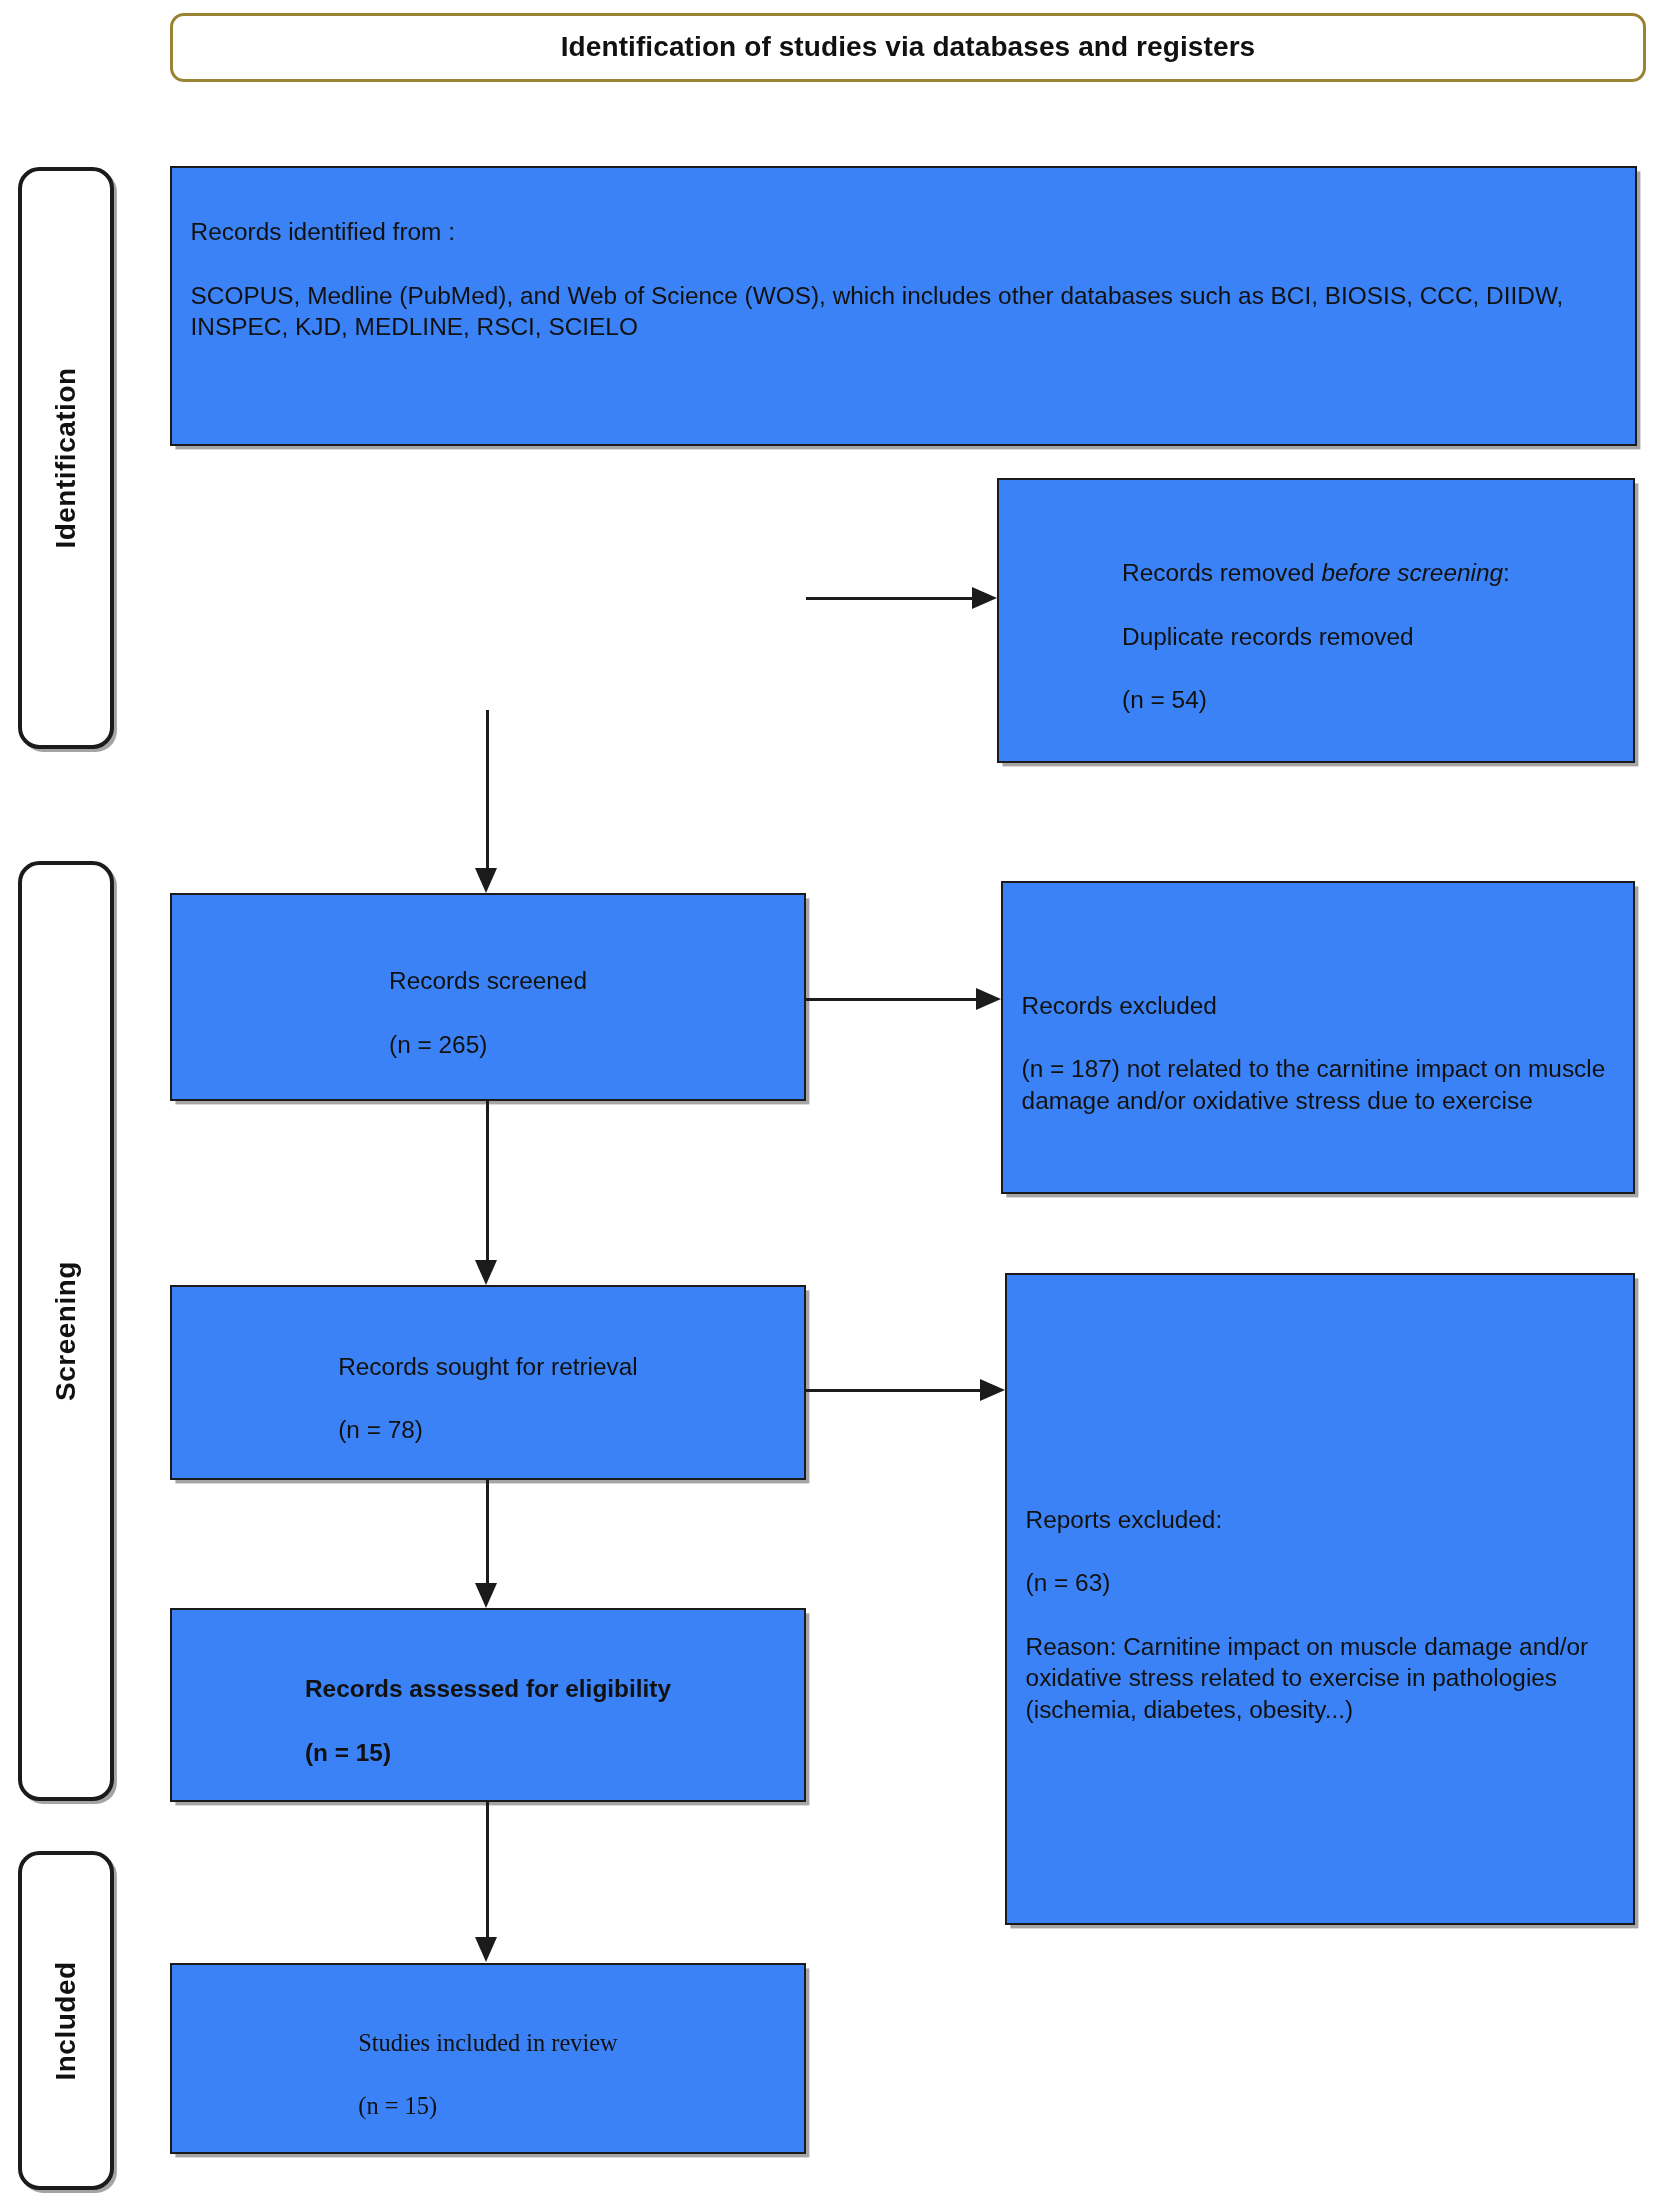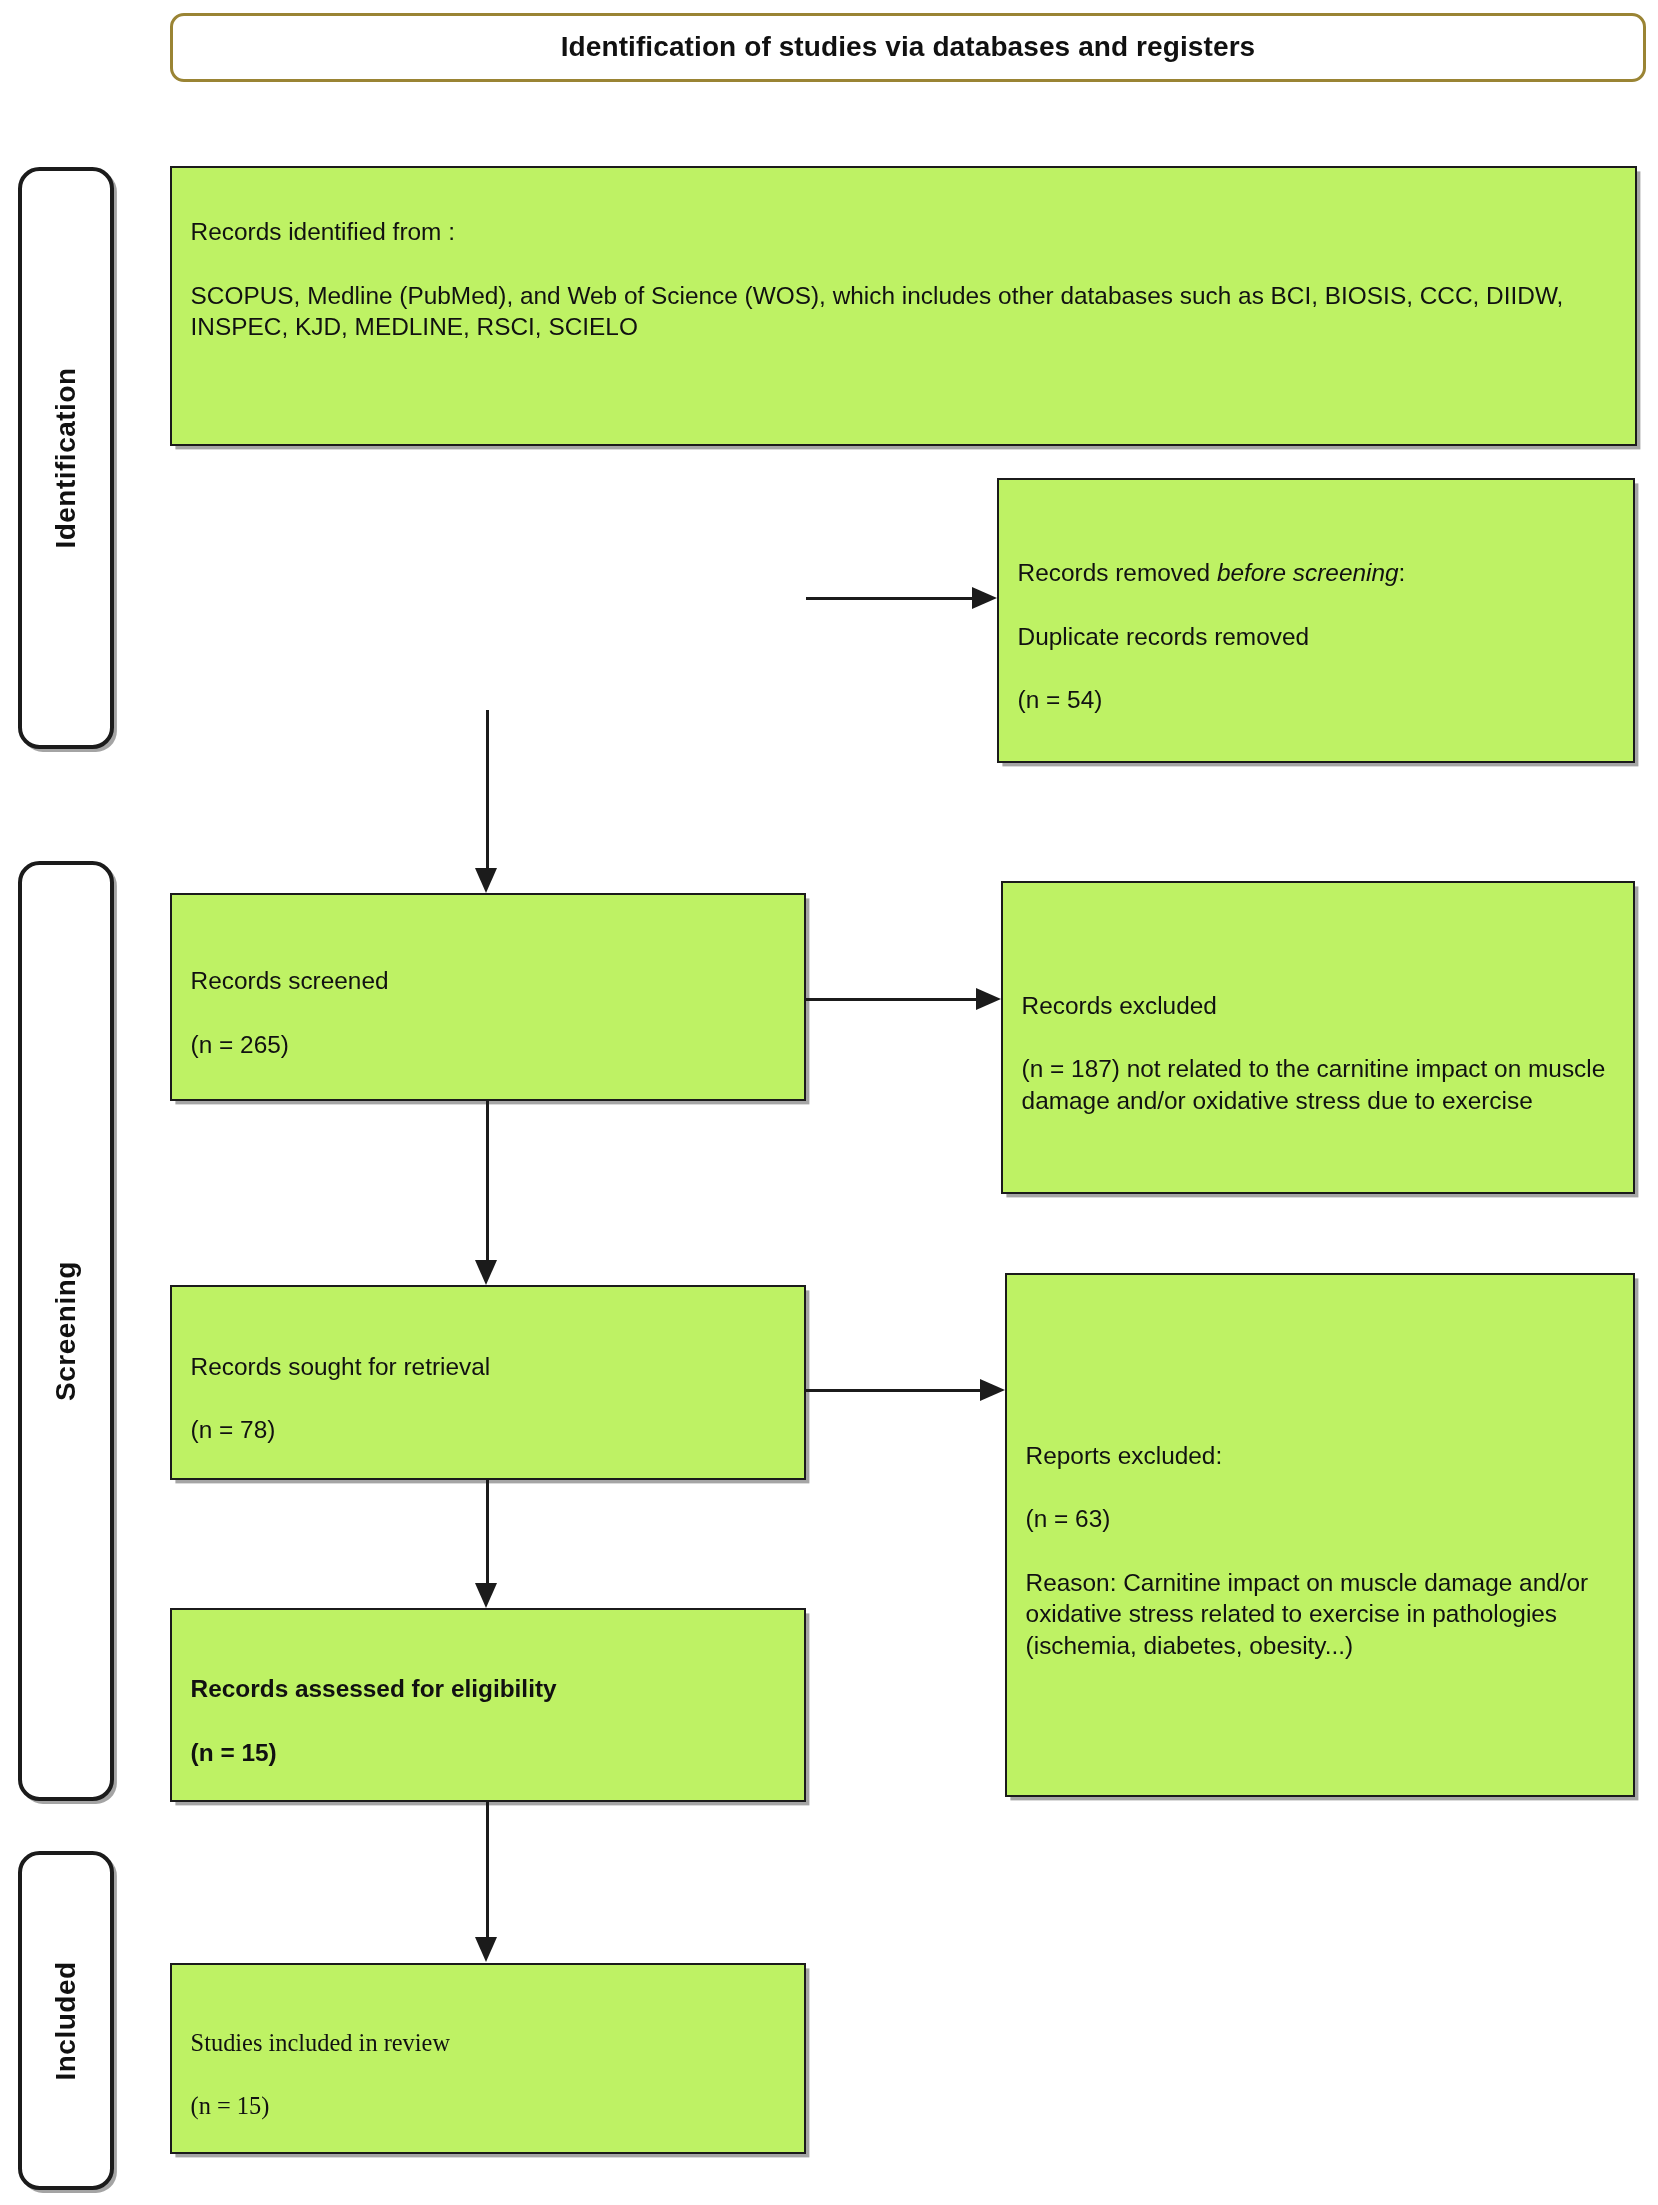--- a/index.html
+++ b/index.html
@@ -65,27 +65,28 @@
     color: #111111;
     letter-spacing: 0.5px;
   }
   #stage-identification { left: 17.6px; top: 167px;  width: 96px; height: 582px; }
   #stage-screening      { left: 17.6px; top: 861px; width: 96px; height: 940px; }
   #stage-included       { left: 17.6px; top: 1851px; width: 96px; height: 339px; }
 
   
   .flow-box {
     position: absolute;
-    background: #bef264;
+    background: #3b82f6;
     border: 2.4px solid #1b1b1b;
     box-sizing: border-box;
     box-shadow: 4.4px 4.4px 0 -1px rgba(105,105,105,0.6);
     padding: 16.6px 18.6px;
     display: flex;
     align-items: flex-start;
+    justify-content: center;
   }
   .flow-box .box-text {
     font-size: 24.4px;
     line-height: 1.30;
     color: #111111;
     white-space: pre-line;
   }
   .flow-box.v-center { align-items: center; }
   .box-text em { font-style: italic; }
 
@@ -93,21 +94,21 @@
   #box-records-identified { left: 170px; top: 166px;  width: 1467px; height: 280px; }
   #box-search-terms       { left: 170px; top: 490px; width: 636px; height: 220px; }
   #box-records-screened   { left: 170px; top: 893px; width: 636px; height: 208px; }
   #box-records-sought     { left: 170px; top: 1285px; width: 636px; height: 195px; }
   #box-records-assessed   { left: 170px; top: 1608px; width: 636px; height: 194px; font-weight: bold; }
   #box-studies-included   { left: 170px; top: 1963px; width: 636px; height: 191px; font-family: Liberation Serif, serif; }
 
   
   #box-records-removed    { left: 997px; top: 478px;  width: 638px; height: 285px; }
   #box-records-excluded   { left: 1001px; top: 881px; width: 634px; height: 313px; }
-  #box-reports-excluded   { left: 1005px; top: 1273px; width: 630px; height: 524px; }
+  #box-reports-excluded   { left: 1005px; top: 1273px; width: 630px; height: 652px; }
 
   
   .v-line {
     position: absolute;
     width: 2.9px;
     background: #1b1b1b;
   }
   .h-line {
     position: absolute;
     height: 2.9px;

